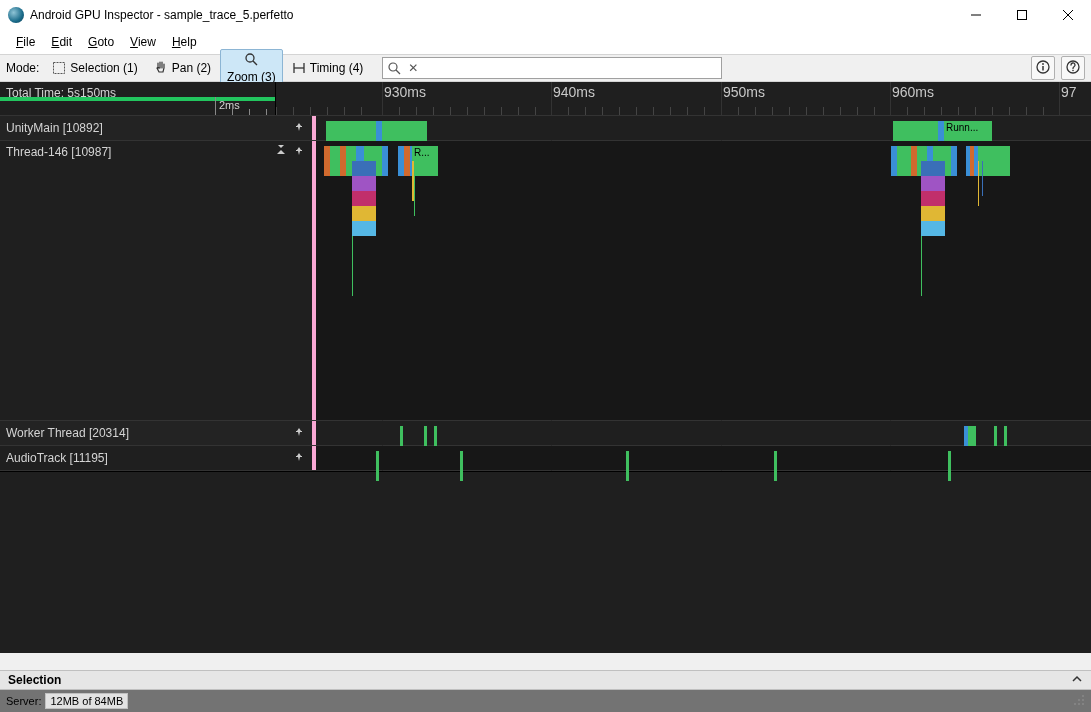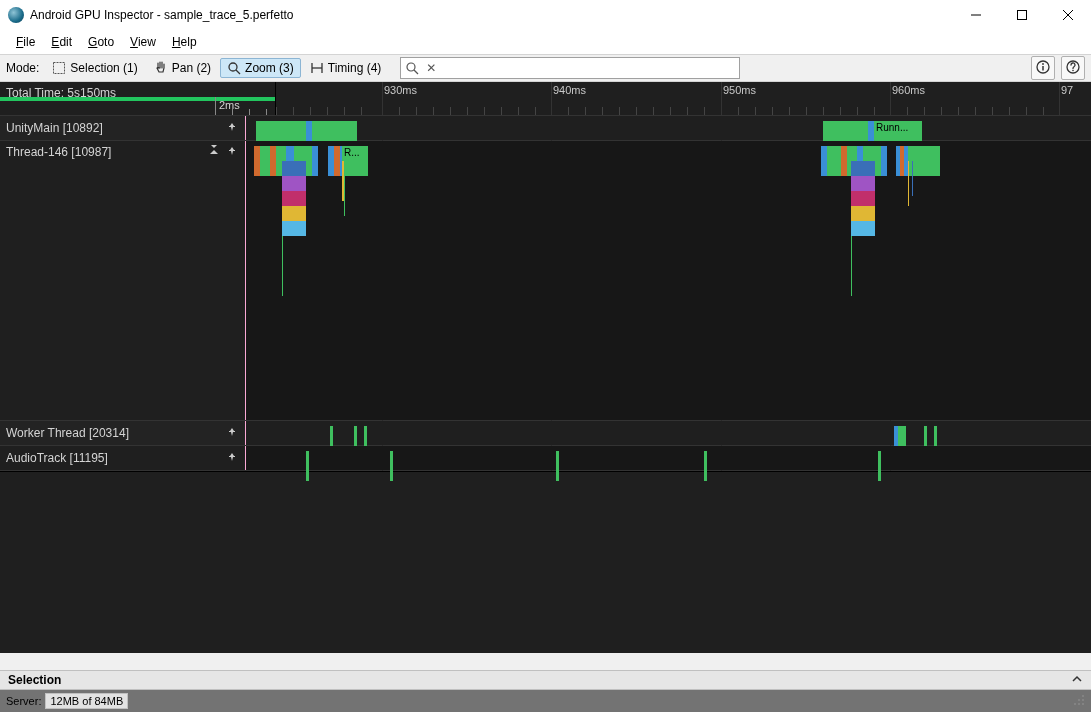--- a/index.html
+++ b/index.html
@@ -15,47 +15,47 @@
 
 
 .menubar { height: 24px; background: #fff; display: flex; align-items: center; padding-left: 8px; }
 .menuitem { padding: 2px 8px; font-size: 12px; cursor: pointer; }
 .menuitem .ul { text-decoration: underline; }
 
 
 .toolbar { height: 28px; background: #f0f0f0; border-top: 1px solid #d4d4d4; border-bottom: 1px solid #d4d4d4; display: flex; align-items: center; padding: 0 6px; gap: 2px; }
 .toolbar-label { font-size: 12px; margin-right: 4px; }
 .tool { display: flex; align-items: center; padding: 2px 6px; border: 1px solid transparent; border-radius: 2px; cursor: pointer; gap: 4px; font-size: 12px; }
-.tool.active { background: #cde7f7; border: 1px solid #8cb5d4; }
+.tool.active { background: #cde7f7; border: 1px solid #8cb5d4; flex-direction: column; }
 .tool-icon { width: 14px; height: 14px; display: flex; align-items: center; justify-content: center; }
 .searchbox { margin-left: 10px; flex: 0 0 340px; height: 22px; border: 1px solid #a0a0a0; display: flex; align-items: center; background: #fff; }
 .searchbox input { border: none; outline: none; flex: 1; font-size: 12px; padding: 0 4px; }
 .search-icon { width: 14px; height: 14px; margin: 0 4px; }
 .searchbox .clear { width: 16px; text-align: center; color: #555; cursor: pointer; }
 .toolbar-spacer { flex: 1; }
 .iconbtn { width: 24px; height: 24px; border: 1px solid #b0b0b0; background: #f8f8f8; margin-left: 4px; display: flex; align-items: center; justify-content: center; cursor: pointer; border-radius: 2px; }
 
 
 .timeline { flex: 1; background: #1f1f1f; color: #d4d4d4; display: flex; flex-direction: column; overflow: hidden; }
 .time-header { display: flex; height: 34px; border-bottom: 1px solid #333; }
 .total-time { width: 276px; padding: 4px 6px; font-size: 12px; display: flex; align-items: flex-start; border-right: 1px solid #000; position: relative; }
 .total-time .inner-scale { position: absolute; bottom: 0; left: 0; right: 0; height: 18px; border-top: 4px solid #22c55e; }
 .total-time .inner-scale .tick { position: absolute; bottom: 0; width: 0; }
 .total-time .inner-scale .tick::before { content:''; position: absolute; bottom: 0; width: 1px; height: 6px; background: #888; }
 .total-time .inner-scale .tick.major::before { height: 18px; }
 .total-time .inner-scale .label { position: absolute; bottom: 4px; font-size: 11px; left: 4px; }
 .ruler { flex: 1; position: relative; }
 .ruler .r-tick { position: absolute; top: 0; bottom: 0; width: 1px; background: #333; }
-.ruler .r-label { position: absolute; top: 2px; font-size: 11px; color: #c8c8c8; }
+.ruler .r-label { position: absolute; top: 2px; font-size: 14px; color: #c8c8c8; }
 .ruler .r-minor { position: absolute; bottom: 0; width: 1px; height: 8px; background: #444; }
 
 .tracks { display: flex; flex-direction: column; position: relative; border-bottom: 1px solid #000; }
 .gridline { position: absolute; top: 0; bottom: 0; width: 1px; background: #2a2a2a; }
 .track-row { display: flex; border-bottom: 1px solid #333; min-height: 25px; }
-.track-label { width: 246px; padding: 4px 6px; font-size: 12px; display: flex; align-items: center; border-right: 1px solid #f9a8d4; background: #232323; justify-content: flex-end; }
+.track-label { width: 316px; padding: 4px 6px; font-size: 12px; display: flex; align-items: center; border-right: 4px solid #f9a8d4; background: #232323; justify-content: flex-end; }
 .alt .track-label { background: #1f1f1f; }
 .track-label .name { flex: 1; }
 .track-label .pin-icon, .track-label .collapse-icon { width: 14px; height: 14px; margin-left: 4px; fill: #ccc; }
 .track-content { flex: 1; position: relative; background: #1f1f1f; }
 .alt .track-content { background: #171717; }
 
 .seg { position: absolute; height: 30px; top: 5px; }
 .seg-label { position: absolute; font-size: 10px; top: 1px; left: 2px; color: #000; overflow: hidden; white-space: nowrap; }
 .stack { position: absolute; }
 .stack .layer { position: absolute; height: 15px; }

